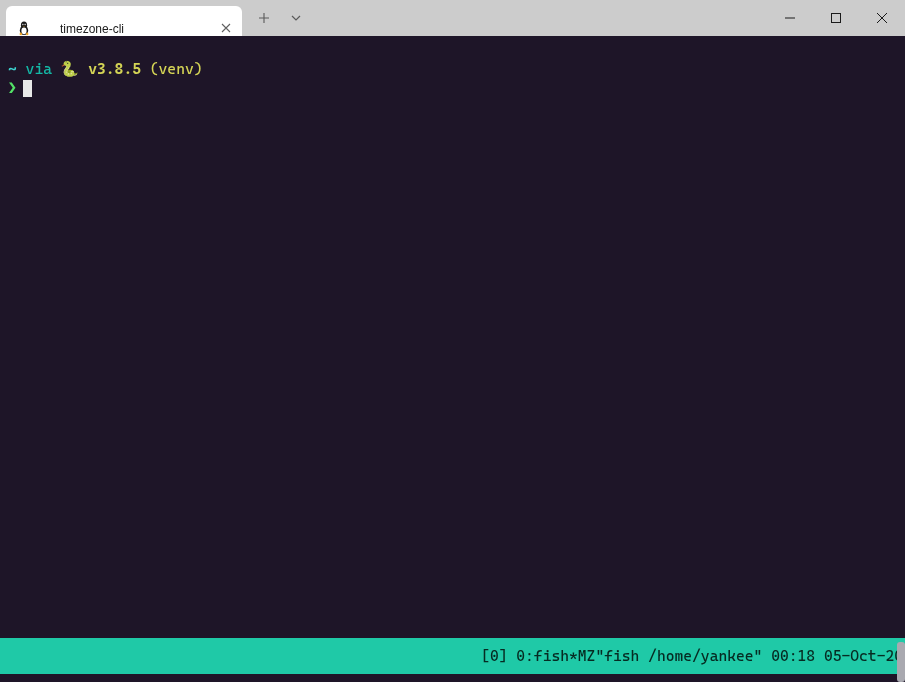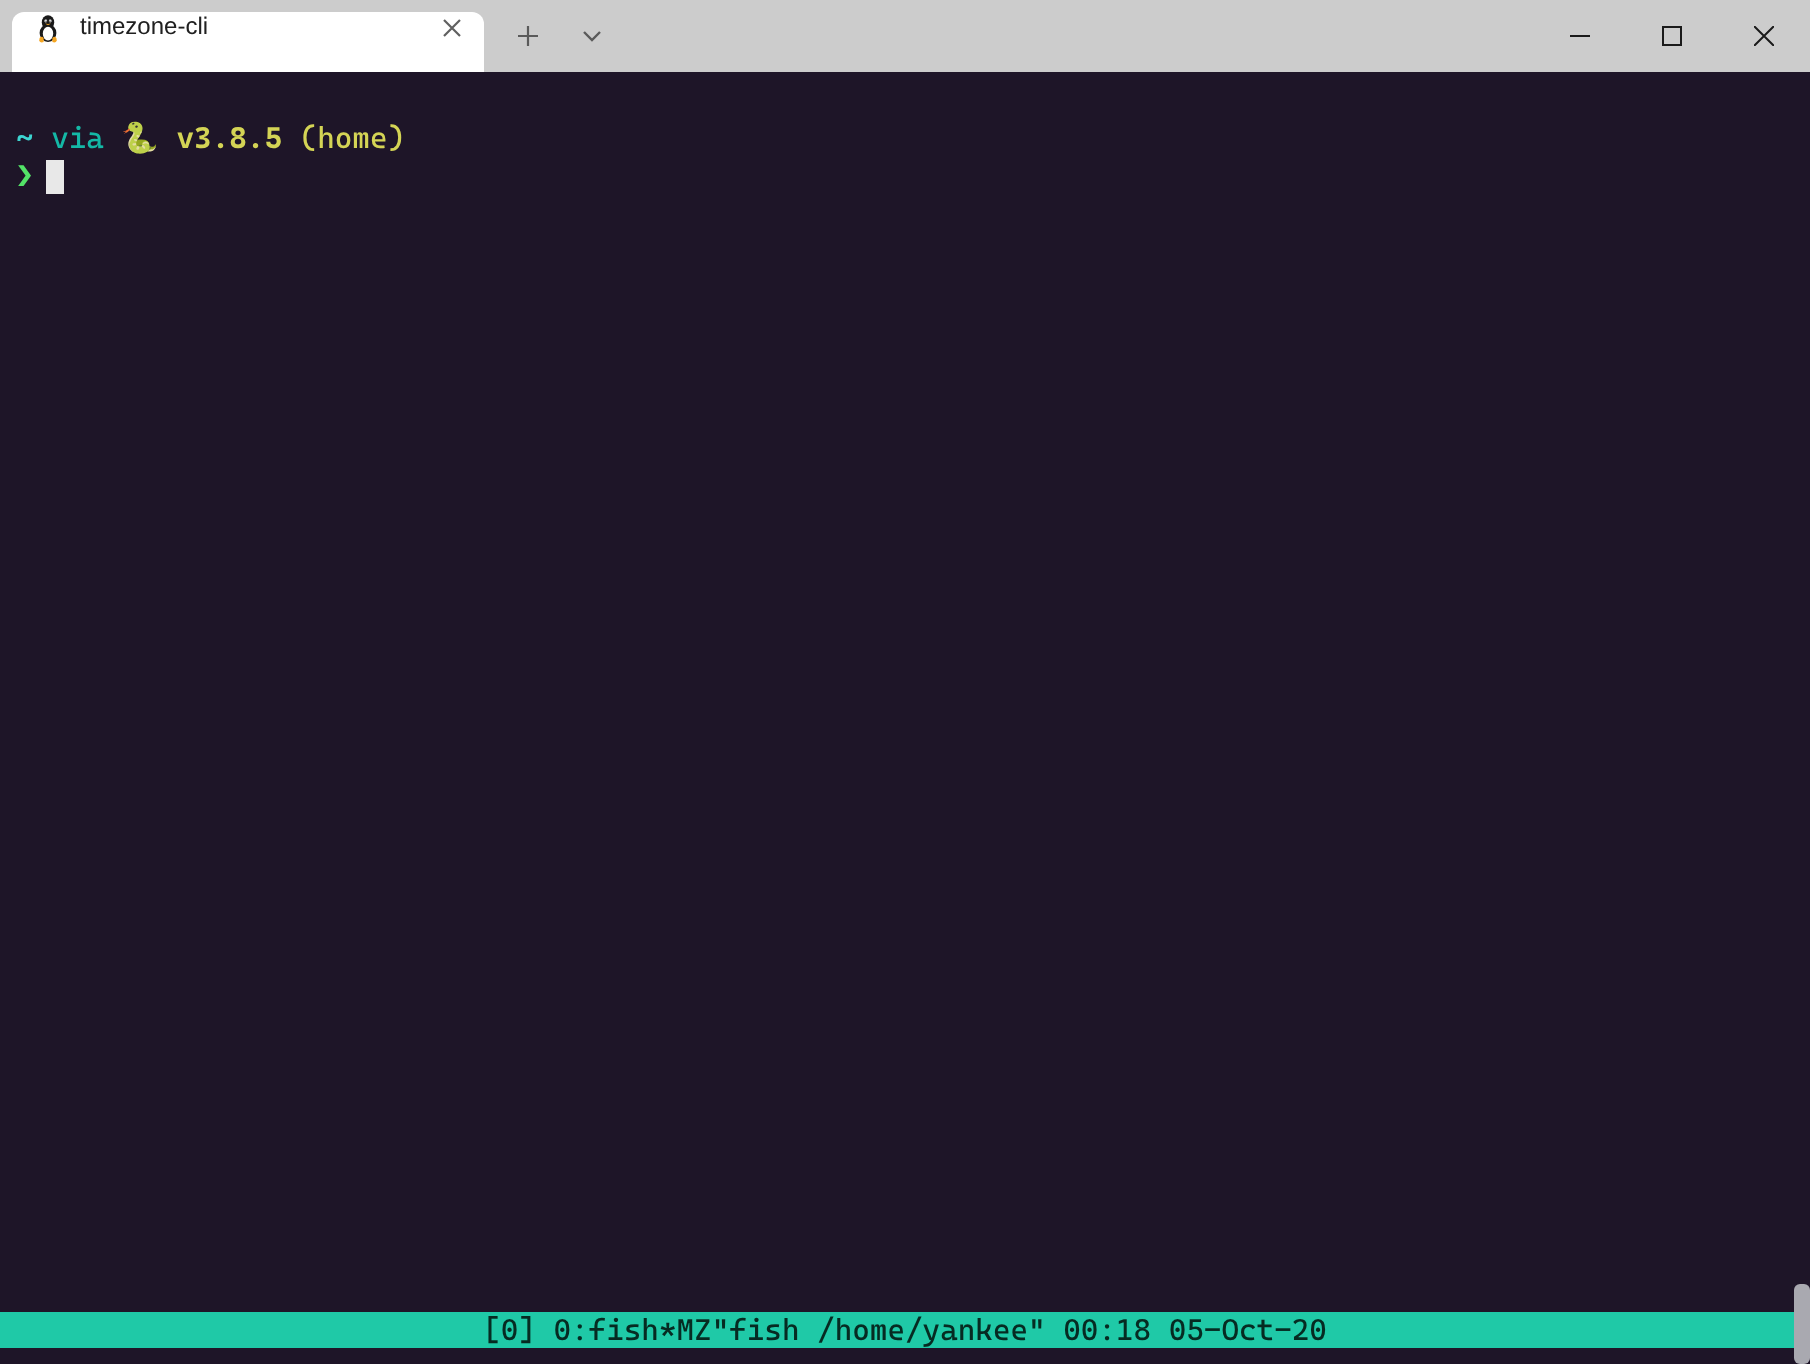--- a/index.html
+++ b/index.html
@@ -34,23 +34,24 @@
       padding-left: 6px;
     }
     .tab {
       background: #ffffff;
       height: 30px;
       min-width: 236px;
       margin-top: 6px;
       border-top-left-radius: 6px;
       border-top-right-radius: 6px;
       display: flex;
-      align-items: flex-start;
+      align-items: flex-end;
       padding: 0 8px 0 10px;
       position: relative;
+      gap: 20px;
     }
     .tab-icon {
       width: 16px;
       height: 16px;
       margin-right: 8px;
       display: flex;
       align-items: center;
       justify-content: center;
     }
     .tab-title {
@@ -145,28 +146,28 @@
       animation: blink 1.1s step-end infinite;
     }
     @keyframes blink {
       50% { opacity: 0; }
     }
     .status-bar {
       position: absolute;
       bottom: 8px;
       left: 0;
       right: 0;
-      height: 18px;
+      height: 36px;
       background: #1fc9a7;
       color: #062b22;
       font-size: 15px;
       font-family: Consolas, 'Cascadia Mono', monospace;
       display: flex;
       align-items: center;
-      justify-content: center;
+      justify-content: flex-end;
       padding: 0 2px;
     }
     .status-left {
       white-space: pre;
     }
     .status-right {
       white-space: pre;
     }
     .terminal-scrollbar {
       position: absolute;
@@ -232,21 +233,21 @@
       <div class="win-btn">
         <svg width="10" height="10" viewBox="0 0 10 10">
           <path d="M0 0 L10 10 M10 0 L0 10" stroke="#1a1a1a" stroke-width="1"></path>
         </svg>
       </div>
     </div>
   </div>
 
   <div class="terminal">
     <div class="terminal-content">
-      <div class="prompt-line1"><span class="tilde">~</span> <span class="via">via</span> <span class="snake">🐍</span> <span class="version">v3.8.5</span> <span class="venv">(home)</span></div>
+      <div class="prompt-line1"><span class="tilde">~</span> <span class="via">via</span> <span class="snake">🐍</span> <span class="version">v3.8.5</span> <span class="venv">(venv)</span></div>
       <div class="prompt-line2"><span class="prompt-arrow">❯</span><span class="cursor"></span></div>
     </div>
 
     <div class="status-bar">
       <span class="status-left">[0] 0:fish*MZ</span>
       <span class="status-right">"fish /home/yankee" 00:18 05-Oct-20</span>
     </div>
 
     <div class="terminal-scrollbar"></div>
   </div>

